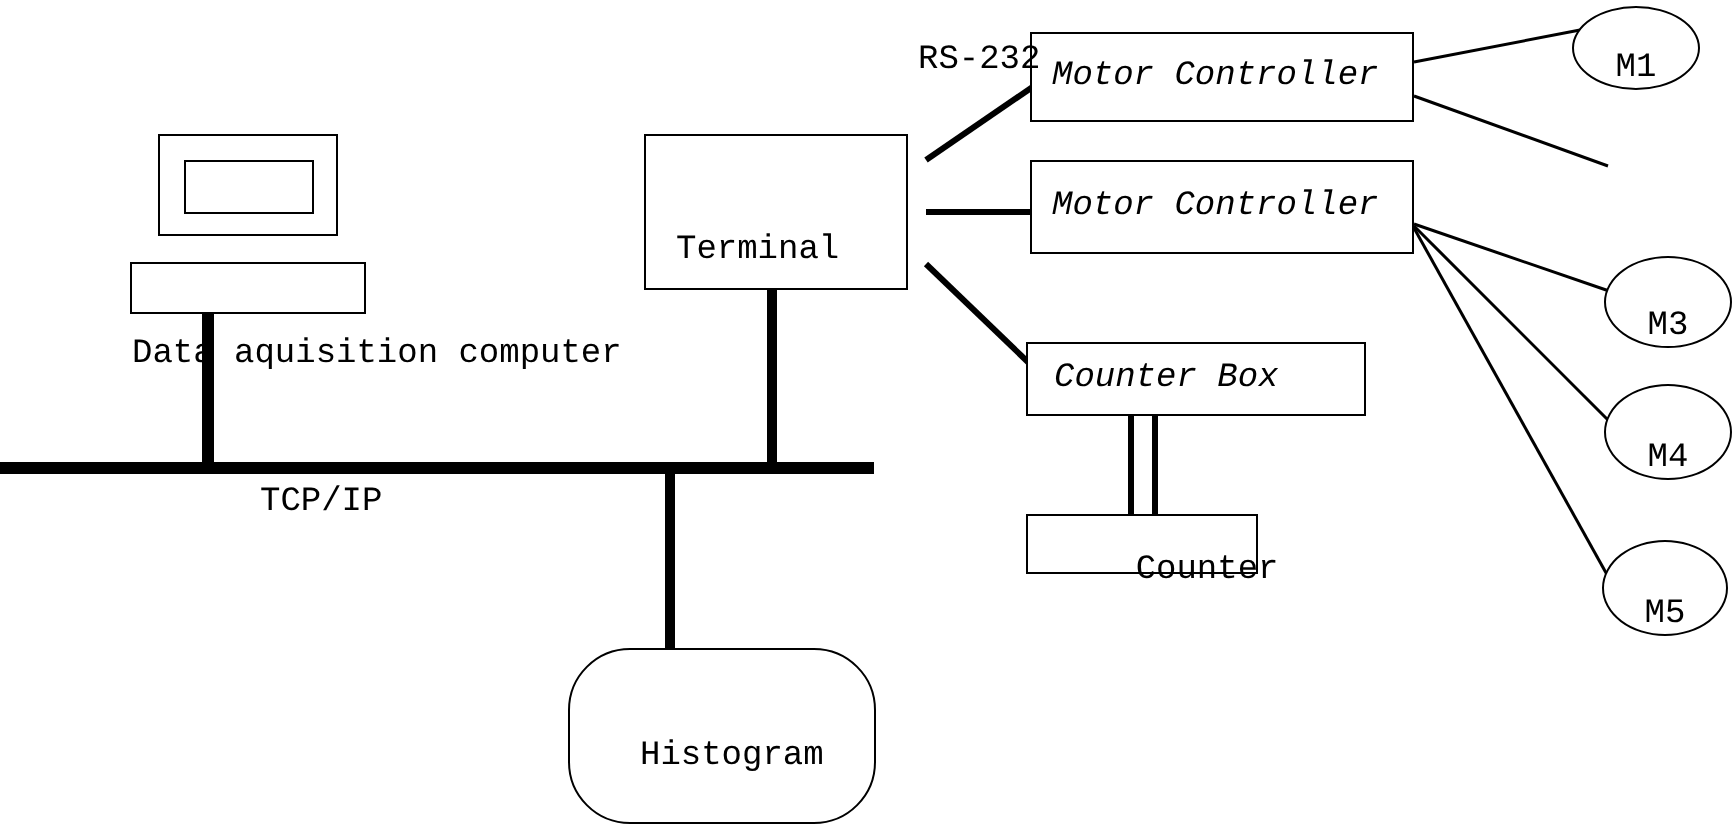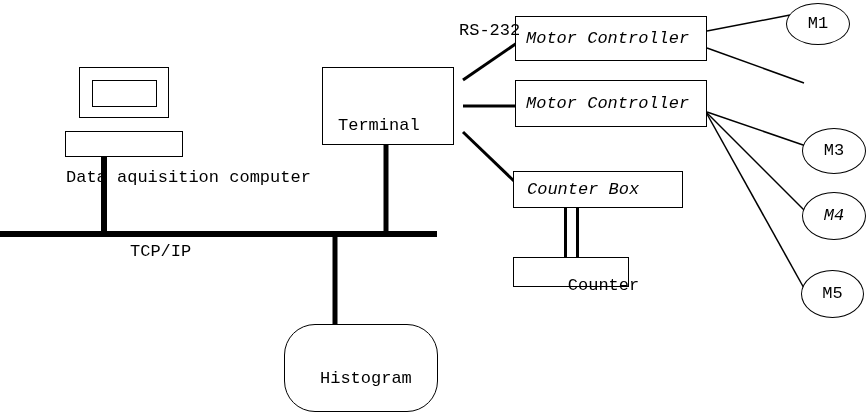--- a/index.html
+++ b/index.html
@@ -33,41 +33,41 @@
     white-space: pre;
   }
   .vcenter {
     display: flex;
     align-items: center;
     font-style: italic;
   }
   .ellipse {
     border-radius: 50%;
     display: flex;
-    align-items: center;
+    align-items: flex-end;
     justify-content: center;
   }
   .floating-label {
     position: absolute;
     white-space: pre;
   }
   
   .monitor-outer   { left: 79px;  top: 67px;  width: 90px;  height: 51px; }
   .monitor-inner   { left: 92px;  top: 80px;  width: 65px;  height: 27px; }
   .keyboard        { left: 65px;  top: 131px; width: 118px; height: 26px; }
   .terminal-server { left: 322px; top: 67px;  width: 132px; height: 78px; padding: 13px 0 0 15px; }
   .mc-top          { left: 515px; top: 16px;  width: 192px; height: 45px; padding-left: 10px; }
   .mc-bottom       { left: 515px; top: 80px;  width: 192px; height: 47px; padding-left: 10px; }
   .counter-box     { left: 513px; top: 171px; width: 170px; height: 37px; padding-left: 13px; }
   .counter         { left: 513px; top: 257px; width: 116px; height: 30px; padding: 1px 0 0 13px; }
   .histogram       { left: 284px; top: 324px; width: 154px; height: 88px; padding: 9px 0 0 35px; border-radius: 31px; }
   .m1 { left: 786px; top: 3px;   width: 64px; height: 42px; }
   .m2 { left: 801px; top: 67px;  width: 63px; height: 42px; }
   .m3 { left: 802px; top: 128px; width: 64px; height: 46px; }
-  .m4 { left: 802px; top: 192px; width: 64px; height: 48px; font-style: italic; }
+  .m4 { left: 802px; top: 192px; width: 64px; height: 48px; }
   .m5 { left: 801px; top: 270px; width: 63px; height: 48px; }
   .lbl-data-acq { left: 66px;  top: 169px; }
   .lbl-tcpip    { left: 130px; top: 243px; }
   .lbl-rs232    { left: 459px; top: 22px;  }
 </style>
 </head>
 <body>
 
 <div class="stage">
 

